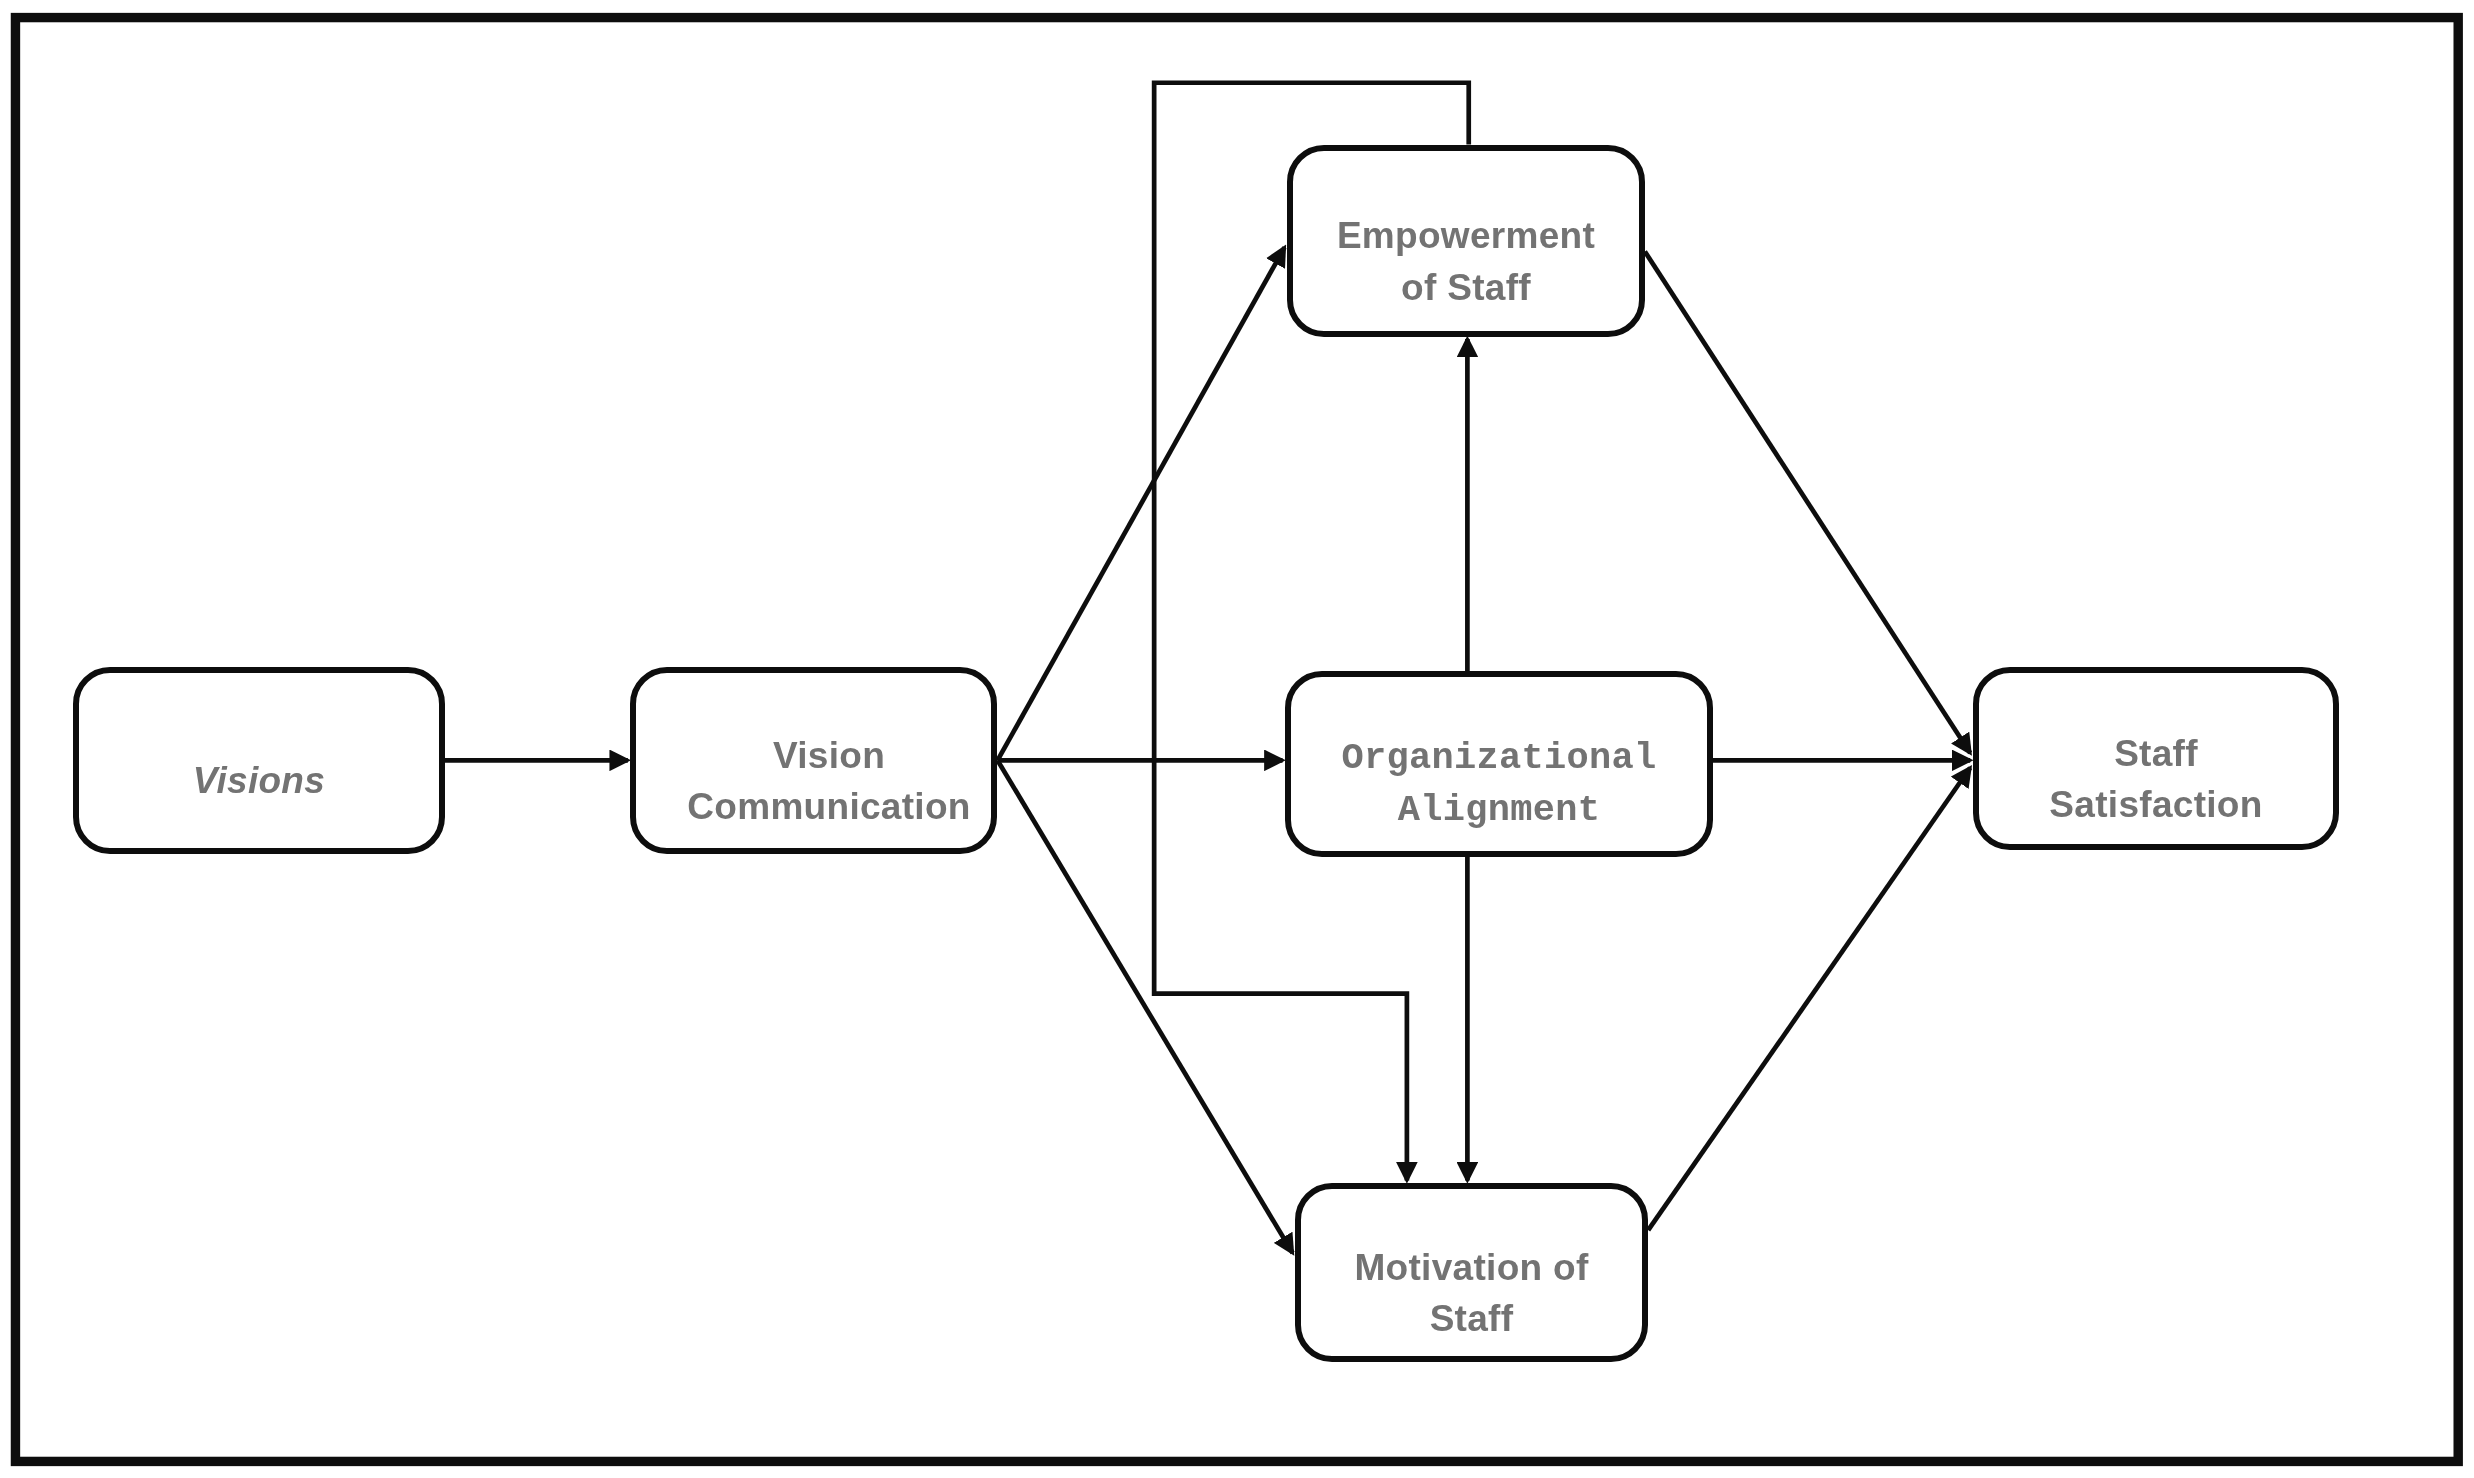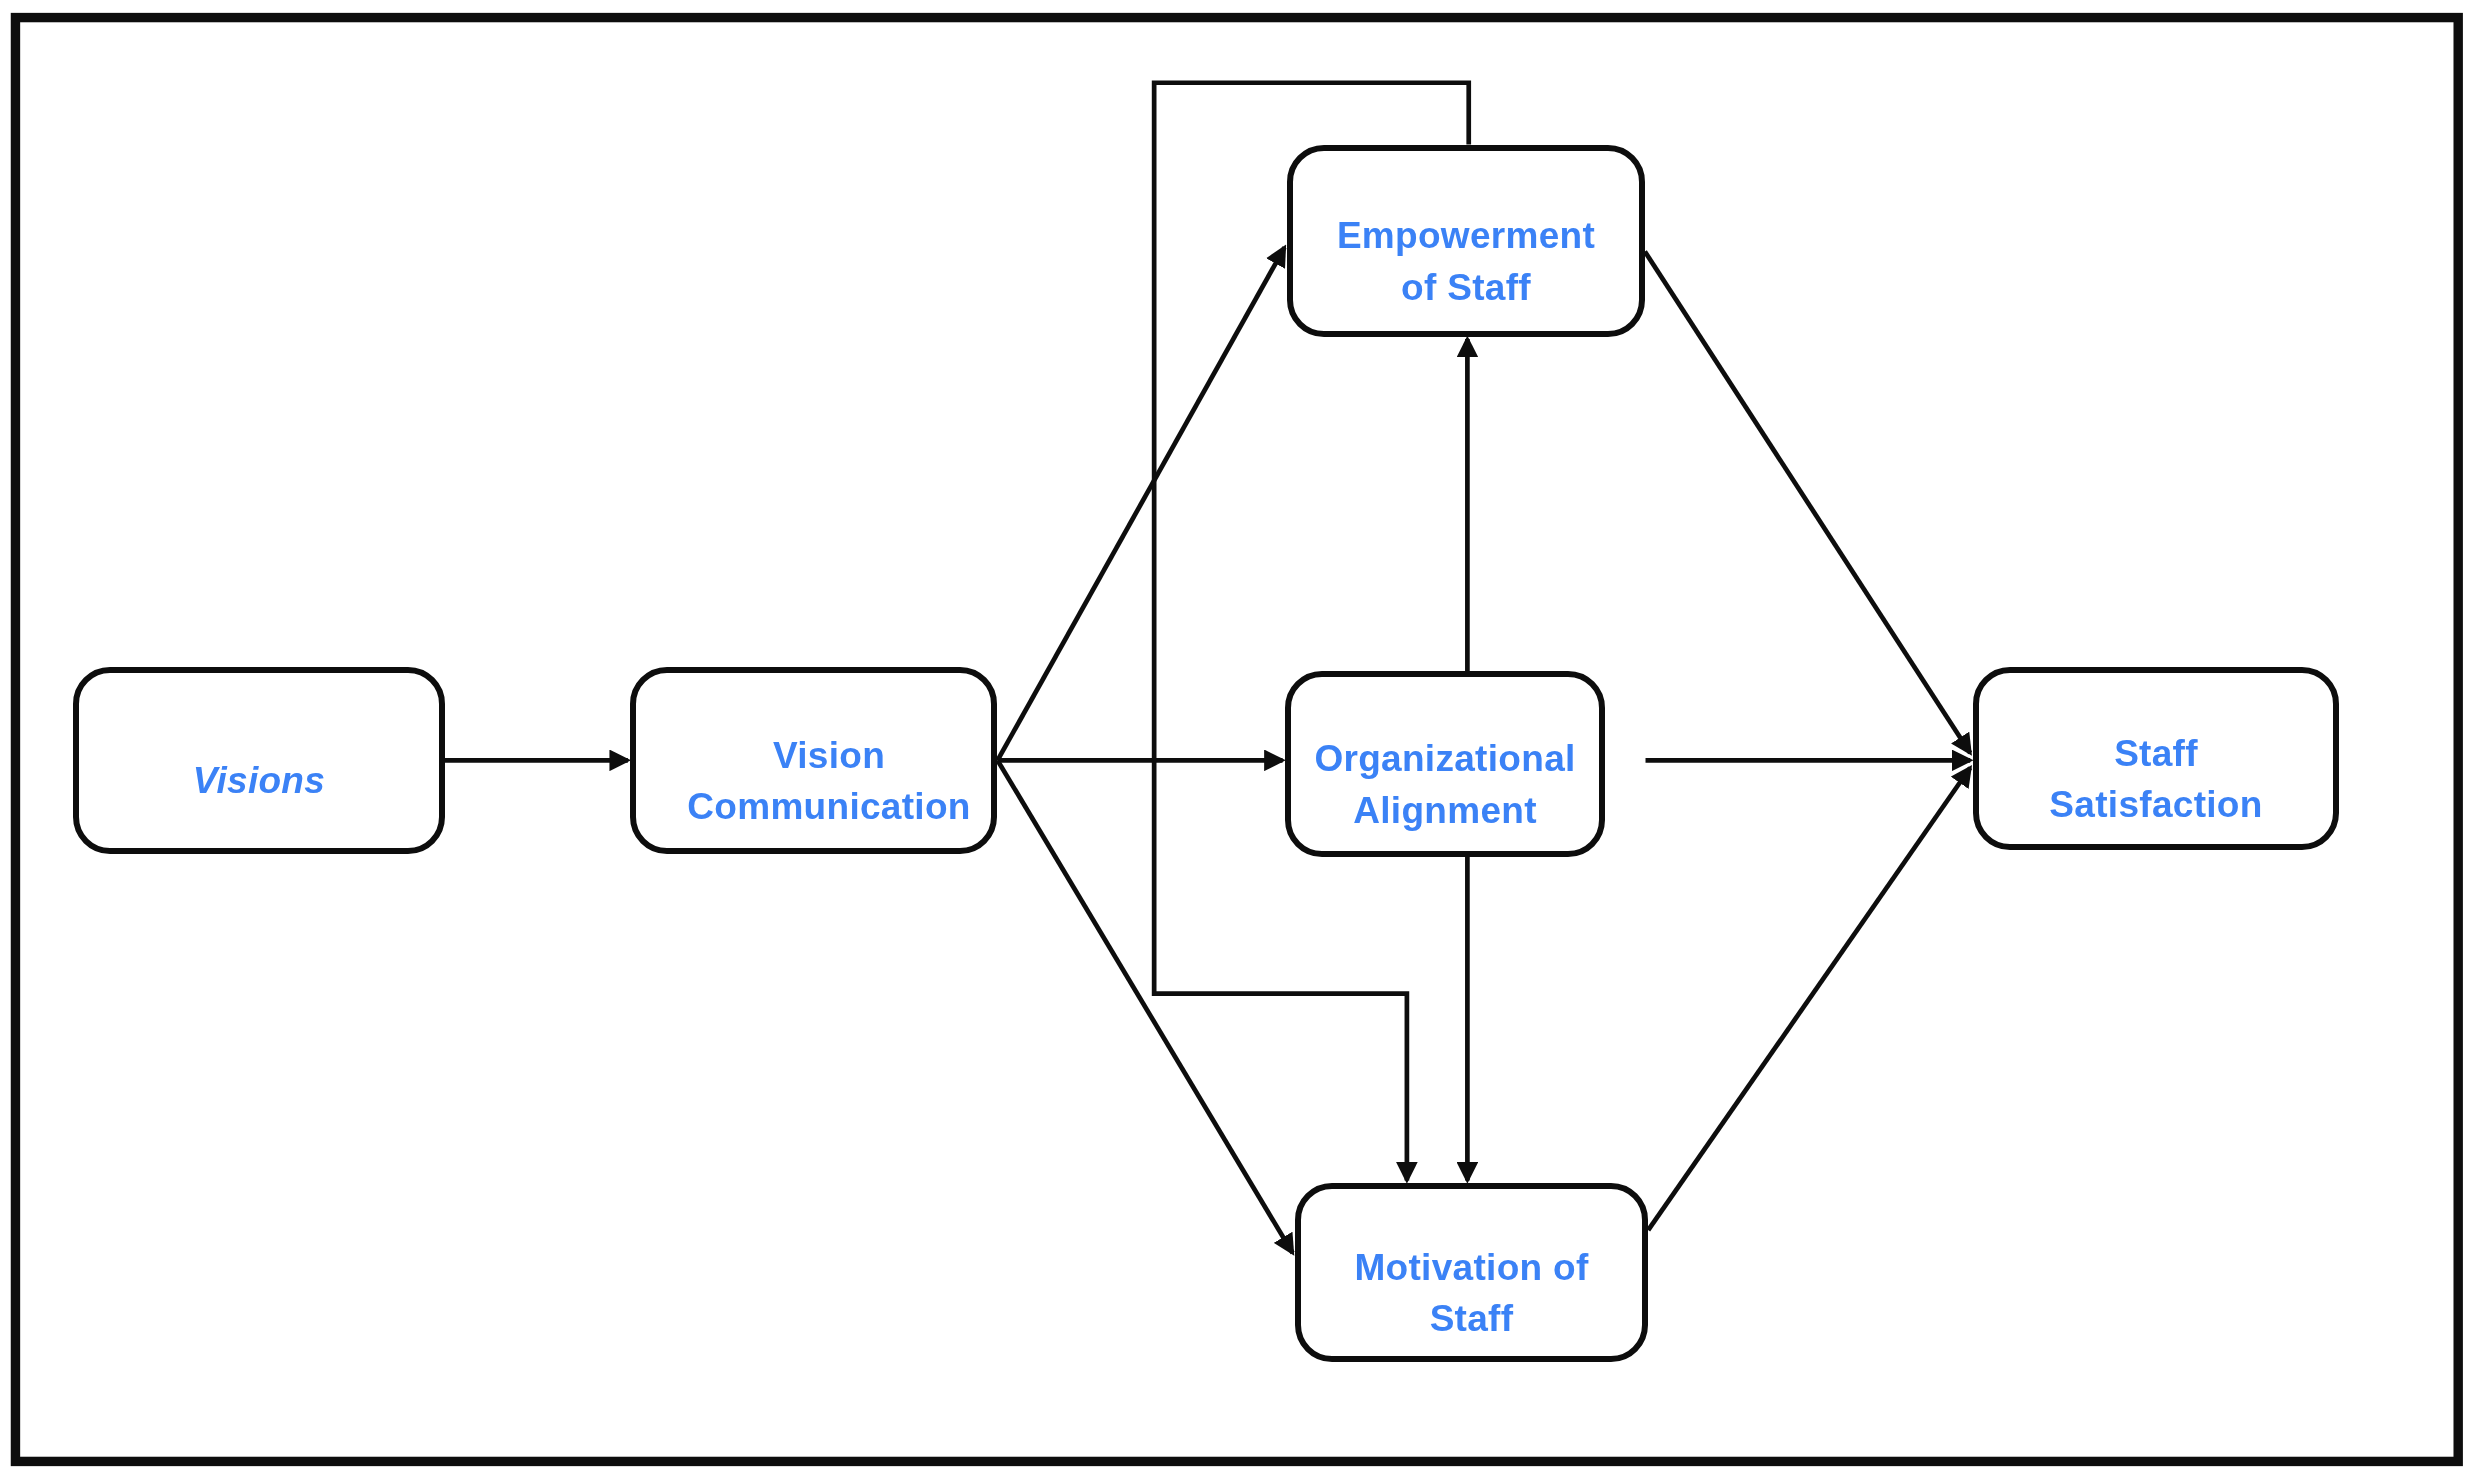--- a/index.html
+++ b/index.html
@@ -30,21 +30,21 @@
     background: #ffffff;
     display: flex;
     align-items: center;
     justify-content: center;
     text-align: center;
   }
   .node .label {
     font-weight: 700;
     font-size: 37px;
     line-height: 1.38;
-    color: #3b82f6;
+    color: #737373;
     white-space: pre-line;
     letter-spacing: 0.3px;
     margin-top: 41px;
   }
 </style>
 </head>
 <body>
 
 <div class="canvas">
 
@@ -85,21 +85,21 @@
   <div class="node" style="left:630px; top:667px; width:367px; height:187px;padding-left:31px;">
     <span class="label">Vision
 Communication</span>
   </div>
 
   <div class="node" style="left:1287px; top:145px; width:358px; height:192px;">
     <span class="label">Empowerment
 of Staff</span>
   </div>
 
-  <div class="node" style="left:1285px; top:671px; width:320px; height:186px;">
+  <div class="node" style="left:1285px; top:671px; width:428px; height:186px;font-family:Liberation Mono, monospace;">
     <span class="label">Organizational
 Alignment</span>
   </div>
 
   <div class="node" style="left:1295px; top:1183px; width:353px; height:179px;">
     <span class="label">Motivation of
 Staff</span>
   </div>
 
   <div class="node" style="left:1973px; top:667px; width:366px; height:183px;">

